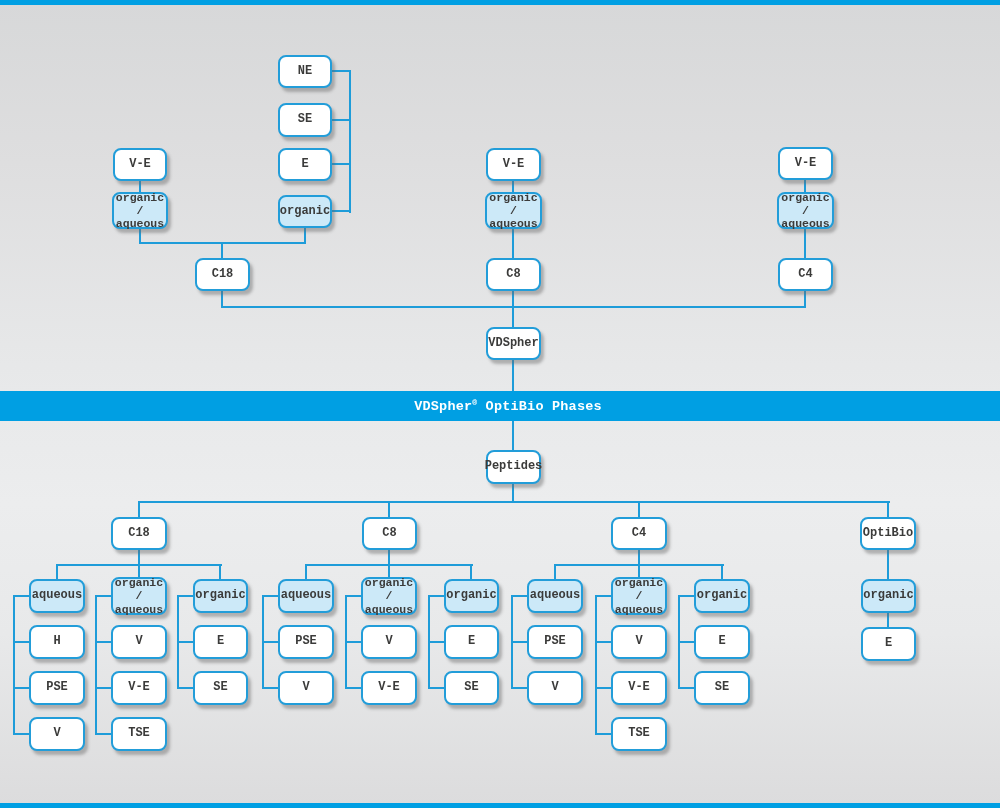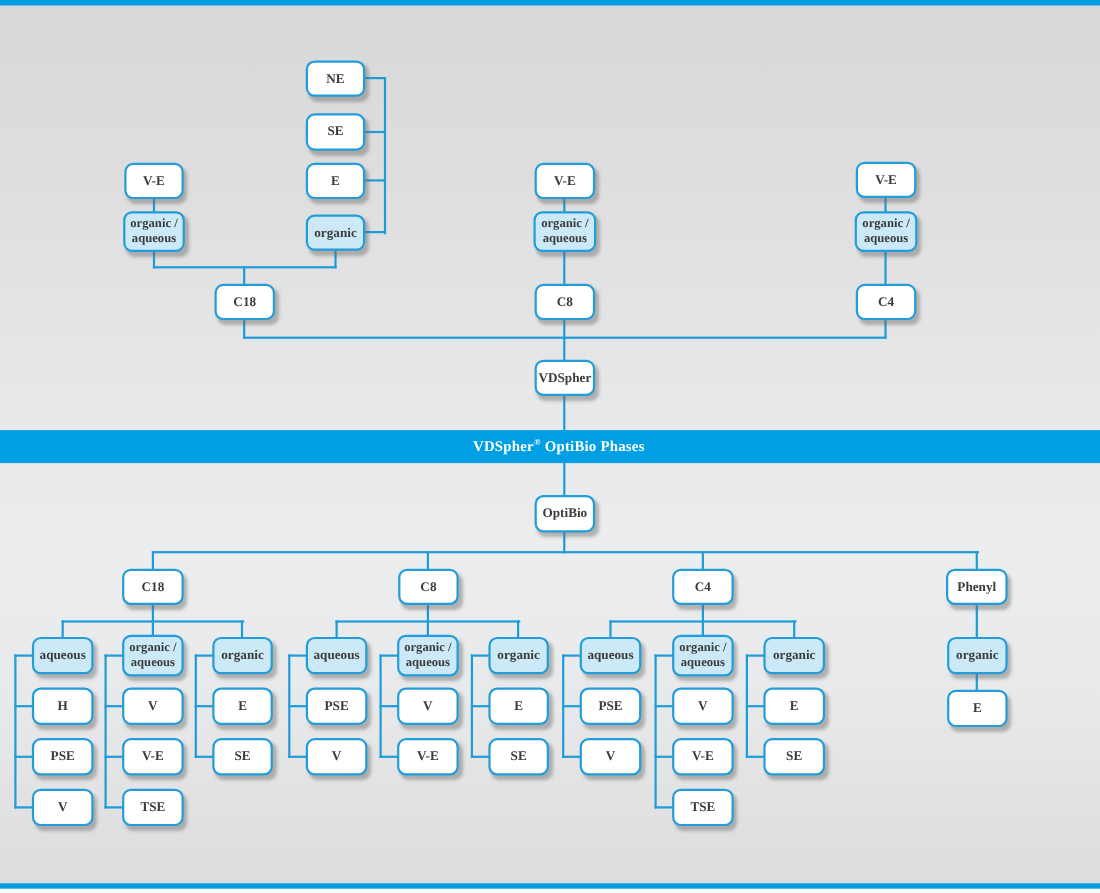--- a/index.html
+++ b/index.html
@@ -1,18 +1,18 @@
 <!DOCTYPE html>
 <html><head>
 <meta charset="utf-8">
 <style>
   html,body{margin:0;padding:0;background:#ffffff;}
   .stage{
     position:relative;width:1000px;height:812px;overflow:hidden;
-    font-family:Liberation Serif, serif;
+    font-family:Liberation Mono, monospace;
     background:linear-gradient(180deg,#d7d8d9 0%,#dededf 20%,#e7e8e9 45%,#ecedee 62%,#e8e9ea 78%,#dcdcdd 99%);
   }
   .edge-bar{position:absolute;left:0;width:1000px;background:#009fe3;}
   .edge-bar.top{top:0;height:5px;}
   .edge-bar.bottom{top:803px;height:5px;}
   .white-strip{position:absolute;left:0;top:808px;width:1000px;height:4px;background:#ffffff;}
   .line{position:absolute;background:#1e9cd9;}
   .node{
     position:absolute;box-sizing:border-box;
     display:flex;align-items:center;justify-content:center;
@@ -140,26 +140,26 @@
   <div class="node blue" style="left:777px;top:192px;width:57px;height:37px;font-size:11.5px">organic /
 aqueous</div>
   <div class="node" style="left:778px;top:258px;width:55px;height:33px">C4</div>
 
   <div class="node" style="left:486px;top:327px;width:55px;height:33px">VDSpher</div>
 
   <div class="banner">
     <span class="title"><span>VDSpher</span><sup>®</sup><span> OptiBio Phases</span></span>
   </div>
 
-  <div class="node" style="left:486px;top:450px;width:55px;height:34px">OptiBio</div>
+  <div class="node" style="left:486px;top:450px;width:55px;height:34px">Peptides</div>
 
   <div class="node" style="left:111px;top:517px;width:56px;height:33px">C18</div>
   <div class="node" style="left:362px;top:517px;width:55px;height:33px">C8</div>
   <div class="node" style="left:611px;top:517px;width:56px;height:33px">C4</div>
-  <div class="node" style="left:860px;top:517px;width:56px;height:33px">Phenyl</div>
+  <div class="node" style="left:860px;top:517px;width:56px;height:33px">OptiBio</div>
 
   <div class="node blue" style="left:29px;top:579px;width:56px;height:34px">aqueous</div>
   <div class="node" style="left:29px;top:625px;width:56px;height:34px">H</div>
   <div class="node" style="left:29px;top:671px;width:56px;height:34px">PSE</div>
   <div class="node" style="left:29px;top:717px;width:56px;height:34px">V</div>
 
   <div class="node blue" style="left:111px;top:577px;width:56px;height:38px;font-size:11.5px">organic /
 aqueous</div>
   <div class="node" style="left:111px;top:625px;width:56px;height:34px">V</div>
   <div class="node" style="left:111px;top:671px;width:56px;height:34px">V-E</div>

